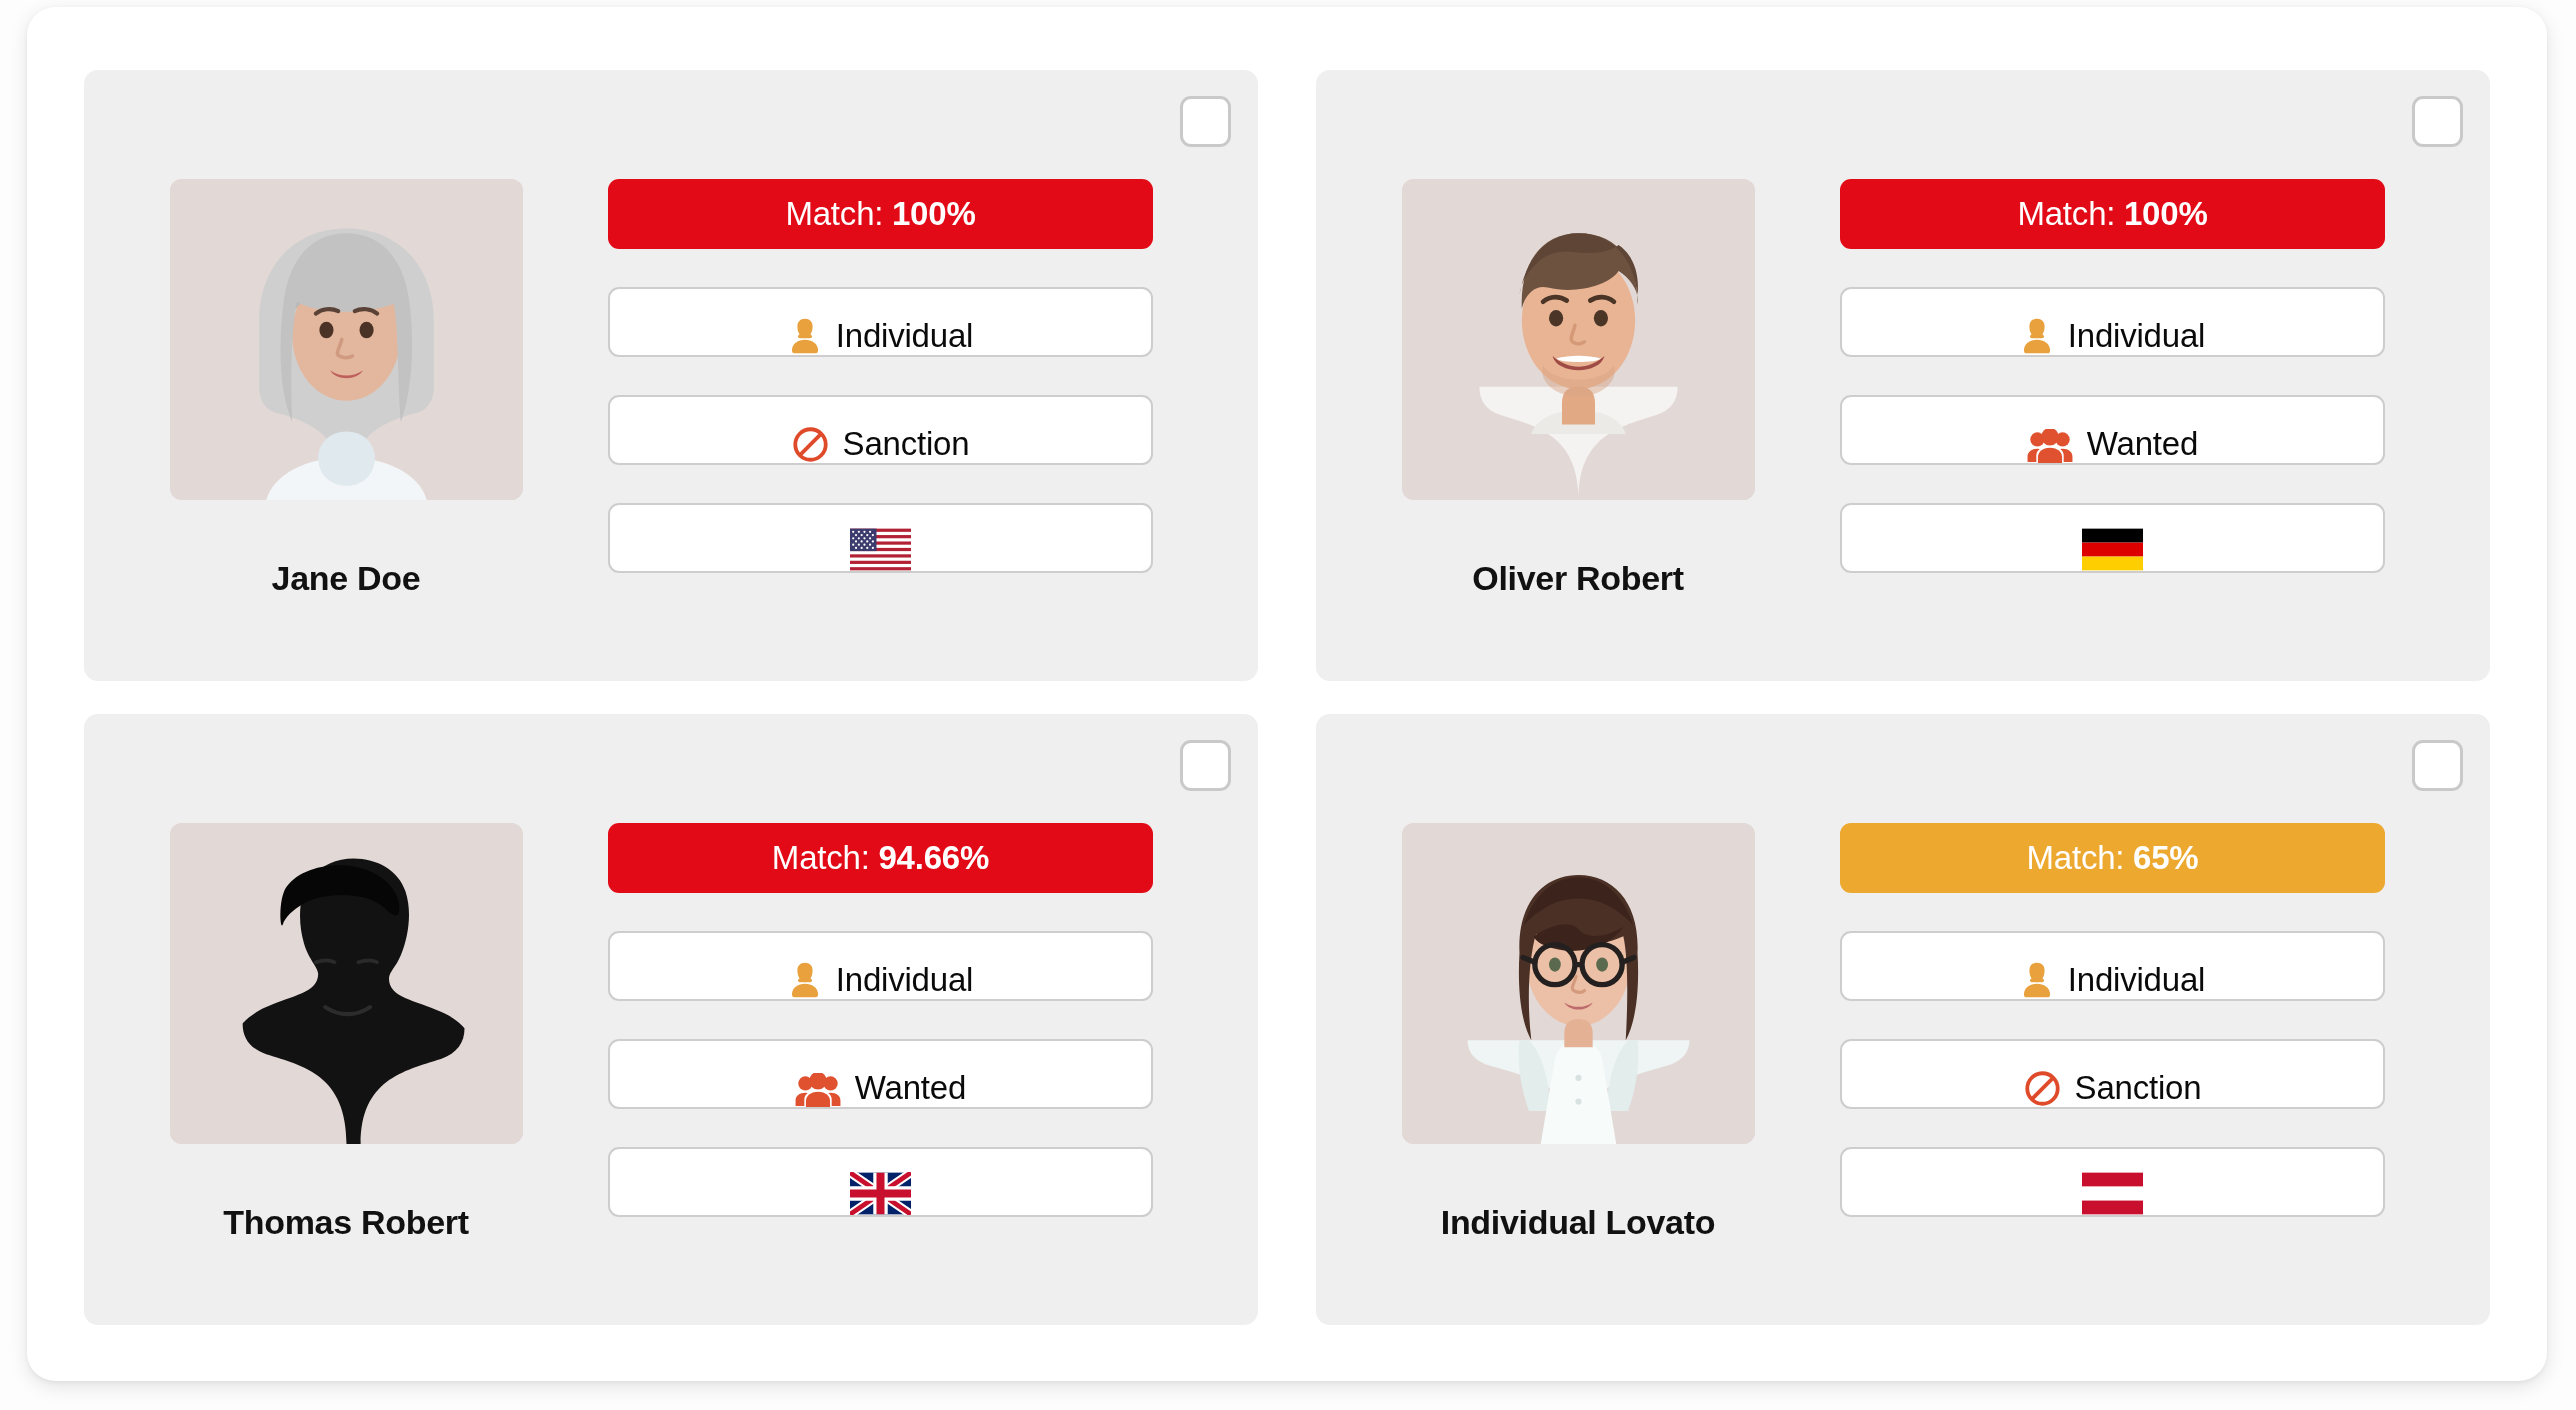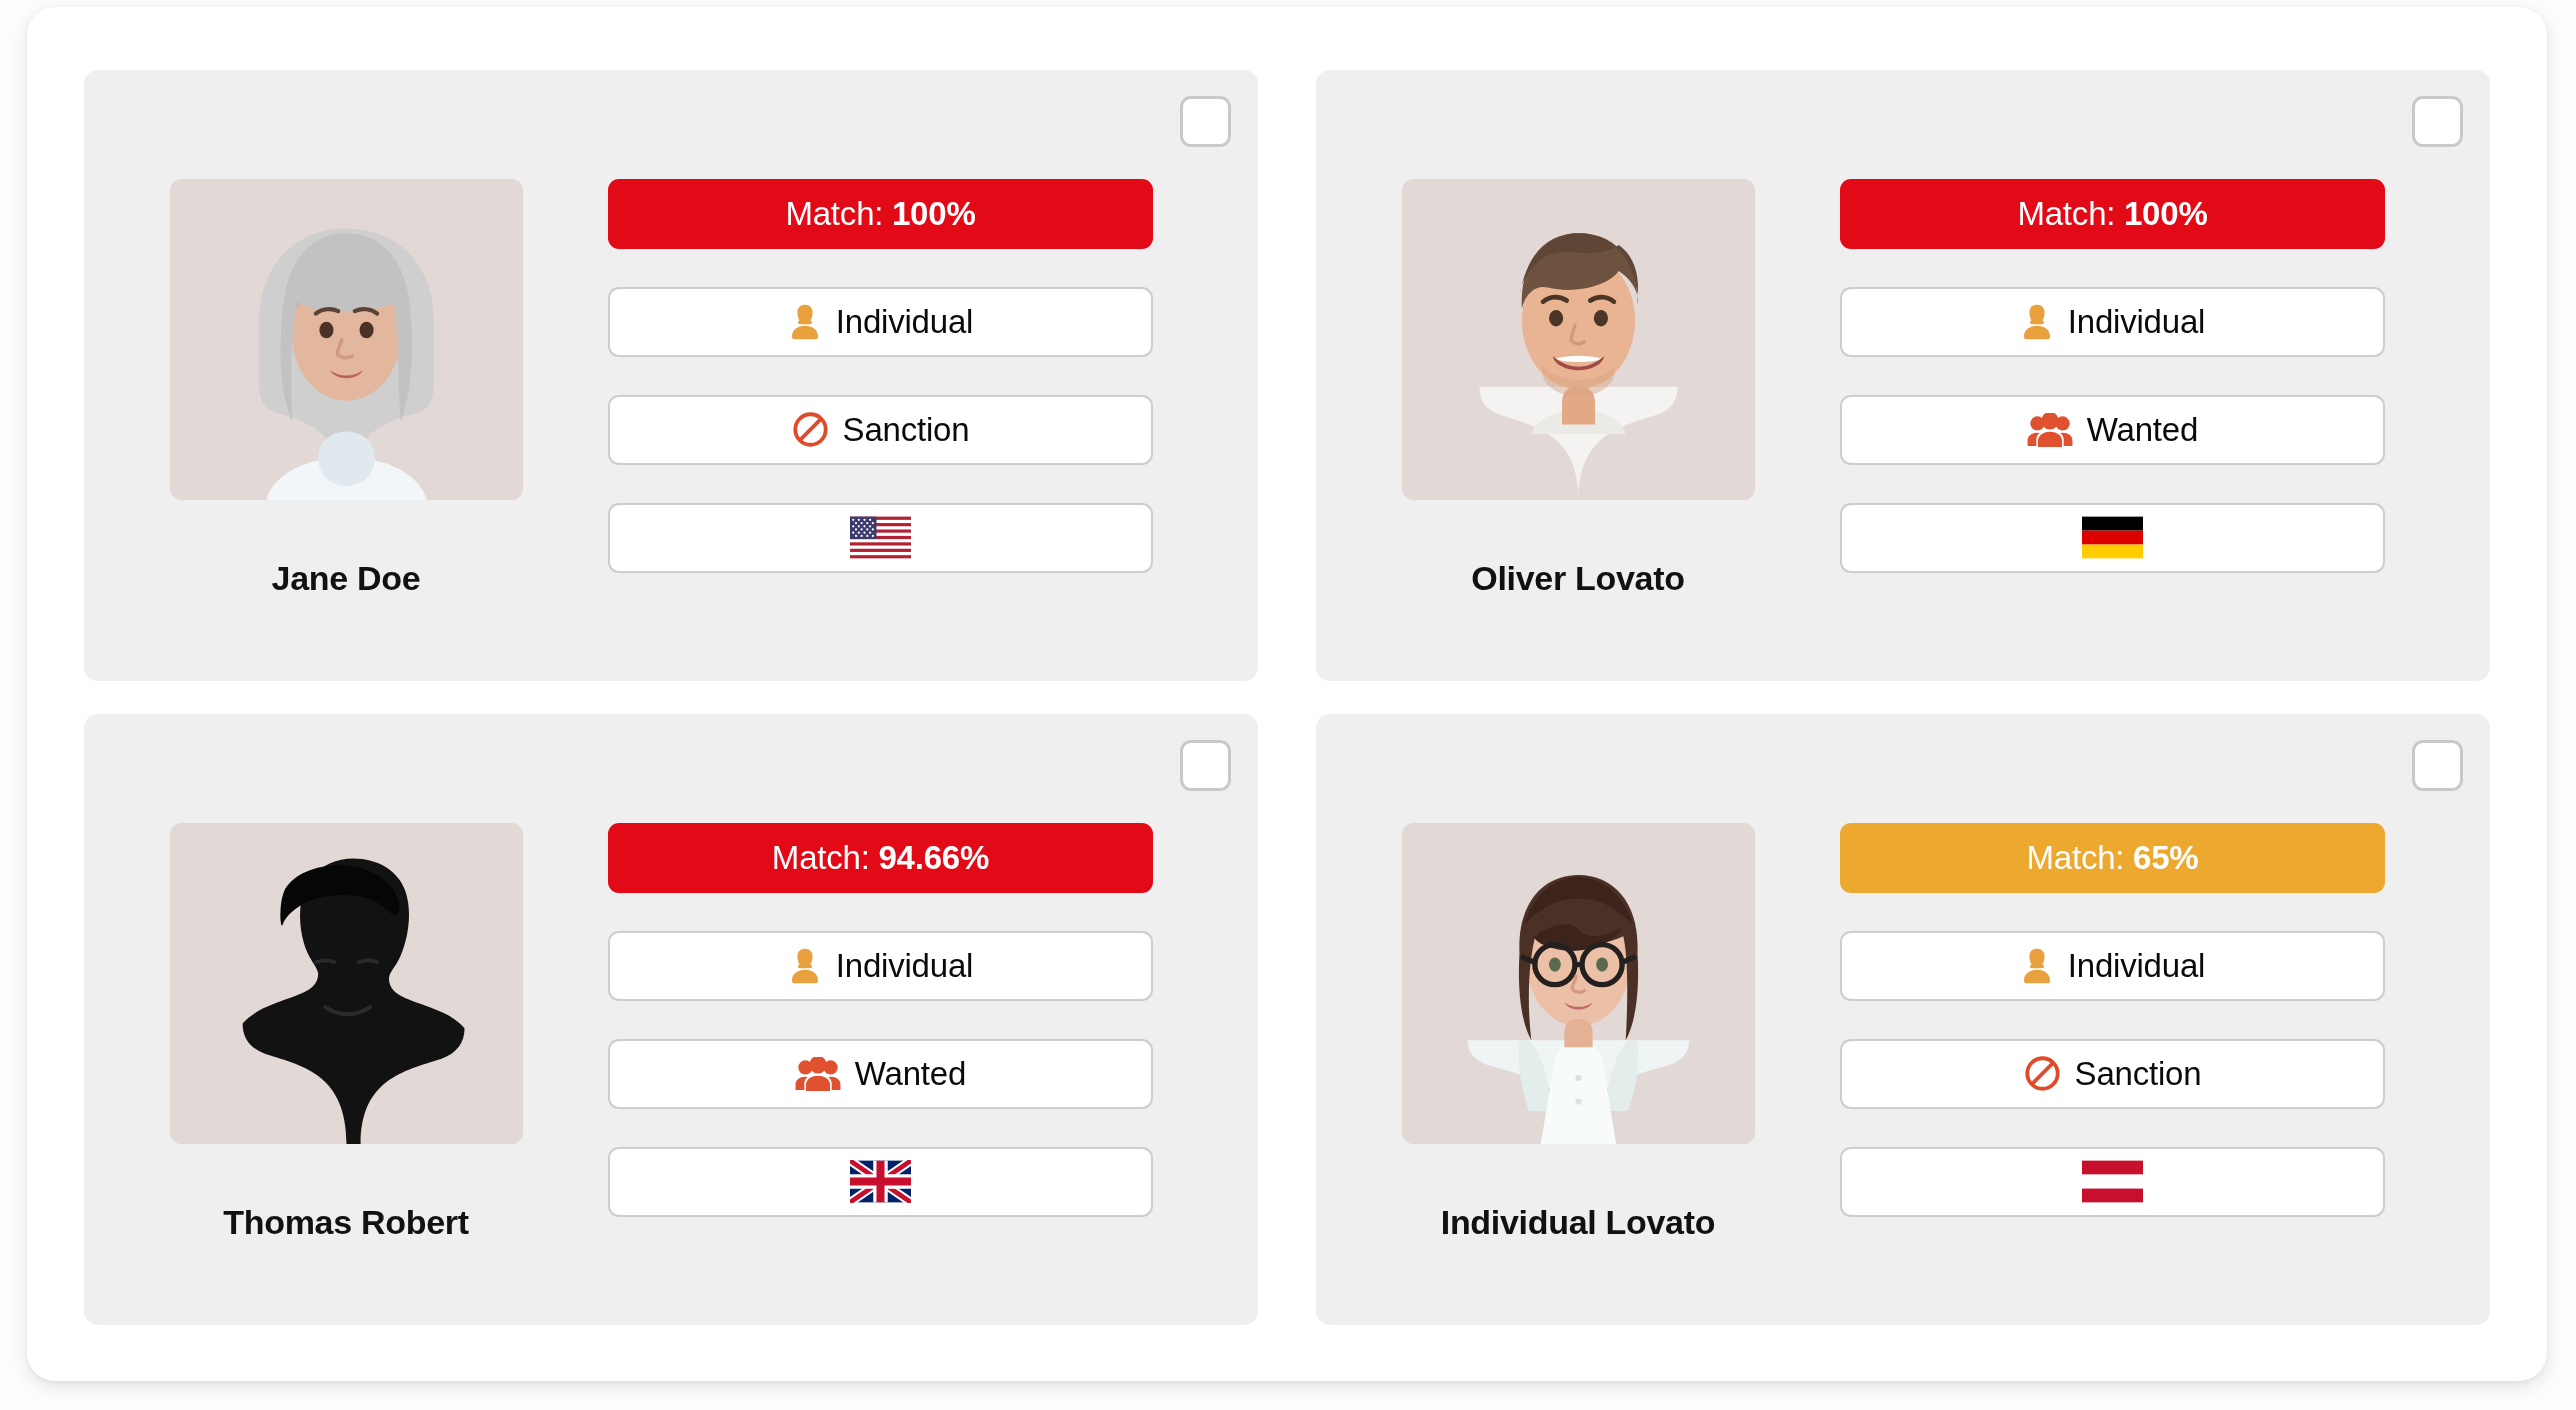--- a/index.html
+++ b/index.html
@@ -124,21 +124,21 @@
   }
   .match-bar .m-label { font-weight: 400; }
   .match-bar .m-value { font-weight: bold; margin-left: 8.7px; }
 
   .pill {
     height: 70px;
     background: #ffffff;
     border: 2.7px solid #cdcdcd;
     border-radius: 11px;
     display: flex;
-    align-items: center;
+    align-items: flex-end;
     justify-content: center;
     margin-bottom: 38px;
   }
   .pill:last-child { margin-bottom: 0; }
 
   .pill-label {
     font-size: 33px;
     font-weight: 400;
     color: #0a0a0a;
     letter-spacing: -0.2px;
@@ -275,21 +275,21 @@
                   <ellipse cx="131" cy="118" rx="6" ry="7" fill="#4a3527"></ellipse>
                   <ellipse cx="169" cy="118" rx="6" ry="7" fill="#4a3527"></ellipse>
                   <path d="M120 104c6-5 14-5 20-1" stroke="#4a3527" stroke-width="4" fill="none" stroke-linecap="round"></path>
                   <path d="M160 103c6-4 14-4 20 1" stroke="#4a3527" stroke-width="4" fill="none" stroke-linecap="round"></path>
                   <path d="M128 150c14 12 30 12 44 0 -4 16-40 16-44 0z" fill="#9e4a45"></path>
                   <path d="M131 152c12-3 26-3 38 0 -4 4-34 4-38 0z" fill="#ffffff"></path>
                   <path d="M120 158c10 16 50 16 60 0 4 12-8 26-30 26s-34-14-30-26z" fill="#d8a183" opacity="0.45"></path>
                   <path d="M147 124c-2 8-5 12-2 14 3 2 7 2 10 0" stroke="#d49a78" stroke-width="3" fill="none" stroke-linecap="round"></path>
                 </svg>
               </div>
-              <div class="person-name">Oliver Lovato</div>
+              <div class="person-name">Oliver Robert</div>
             </div>
             <div class="info-col">
               <div class="match-bar" style="background:#e30a17">
                 <span class="m-label">Match:</span>
                 <span class="m-value">100%</span>
               </div>
               <div class="pill">
                 <span class="pill-icon">
                   <svg width="34" height="38" viewBox="0 0 62 70" aria-hidden="true">
                     <path fill="#e8a13c" d="M31 3c-9 0-14 6-14 14 0 7 2 12 4 15-1 1-3 2-3 4 0 2 2 3 4 3h18c2 0 4-1 4-3 0-2-2-3-3-4 2-3 4-8 4-15 0-8-5-14-14-14z"></path>

